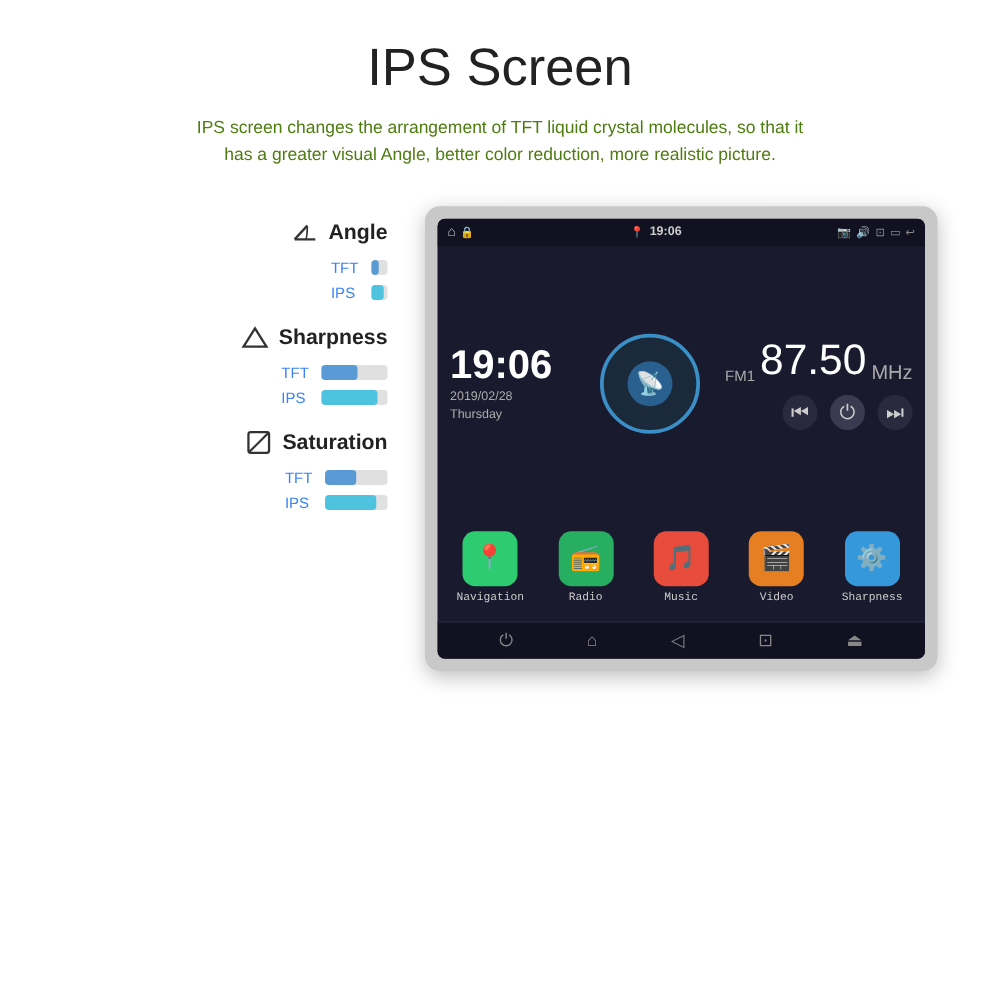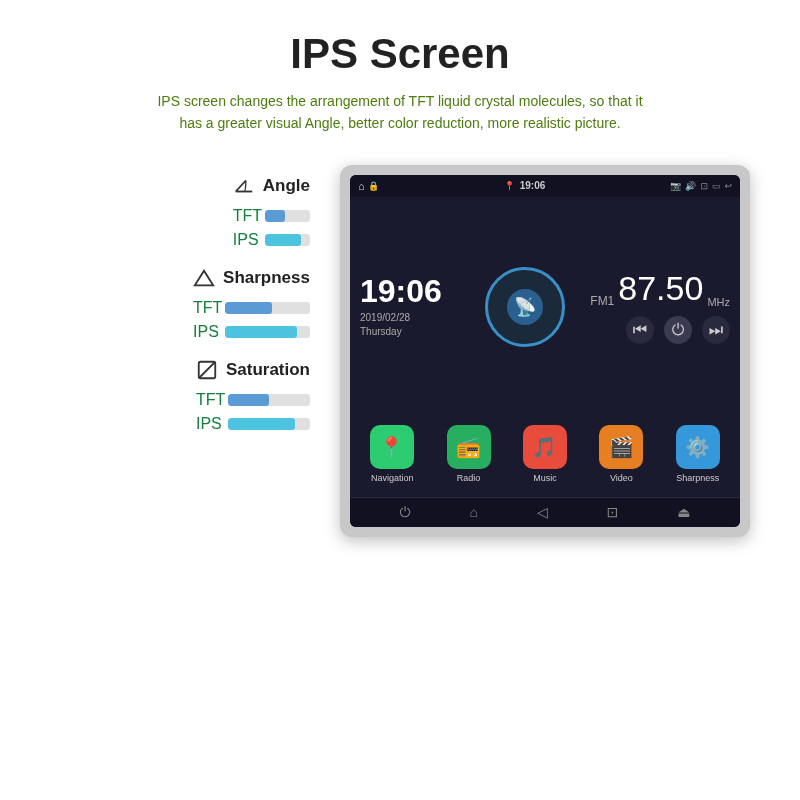--- a/index.html
+++ b/index.html
@@ -16,21 +16,21 @@
       height: 800px;
       background: #fff;
       display: flex;
       flex-direction: column;
       align-items: center;
       padding: 30px 40px 20px 40px;
     }
 
     .title {
       font-size: 42px;
-      font-weight: bold;
+      font-weight: normal;
       color: #222;
       margin-bottom: 12px;
       text-align: center;
     }
 
     .subtitle {
       font-size: 14px;
       color: #4d7c0f;
       text-align: center;
       line-height: 1.6;
@@ -82,24 +82,25 @@
       color: #222;
     }
 
     .bar-row {
       display: flex;
       align-items: center;
       gap: 8px;
     }
 
     .bar-label {
-      font-size: 16px;
-      color: #15803d;
+      font-size: 12px;
+      color: #3b82f6;
       width: 24px;
       flex-shrink: 0;
+      margin-left: 32px;
     }
 
     .bar-track {
       background: #e0e0e0;
       border-radius: 3px;
       height: 12px;
       flex: 1;
       position: relative;
       overflow: hidden;
     }
@@ -250,21 +251,21 @@
       color: #aaa;
     }
 
     .fm-freq {
       font-size: 34px;
       font-weight: normal;
       color: #fff;
     }
 
     .fm-unit {
-      font-size: 11px;
+      font-size: 16px;
       color: #aaa;
     }
 
     .fm-controls {
       display: flex;
       gap: 10px;
       margin-top: 8px;
     }
 
     .fm-btn {
@@ -312,20 +313,21 @@
     .app-icon.nav { background: #2ecc71; }
     .app-icon.radio { background: #27ae60; }
     .app-icon.music { background: #e74c3c; }
     .app-icon.video { background: #e67e22; }
     .app-icon.settings { background: #3498db; }
 
     .app-label {
       font-size: 9px;
       color: #ccc;
       text-align: left;
+      font-family: Liberation Mono, monospace;
     }
 
     
     .bottom-bar {
       background: #111122;
       display: flex;
       justify-content: space-around;
       align-items: center;
       padding: 6px 20px;
       border-top: 1px solid #2a2a3a;

